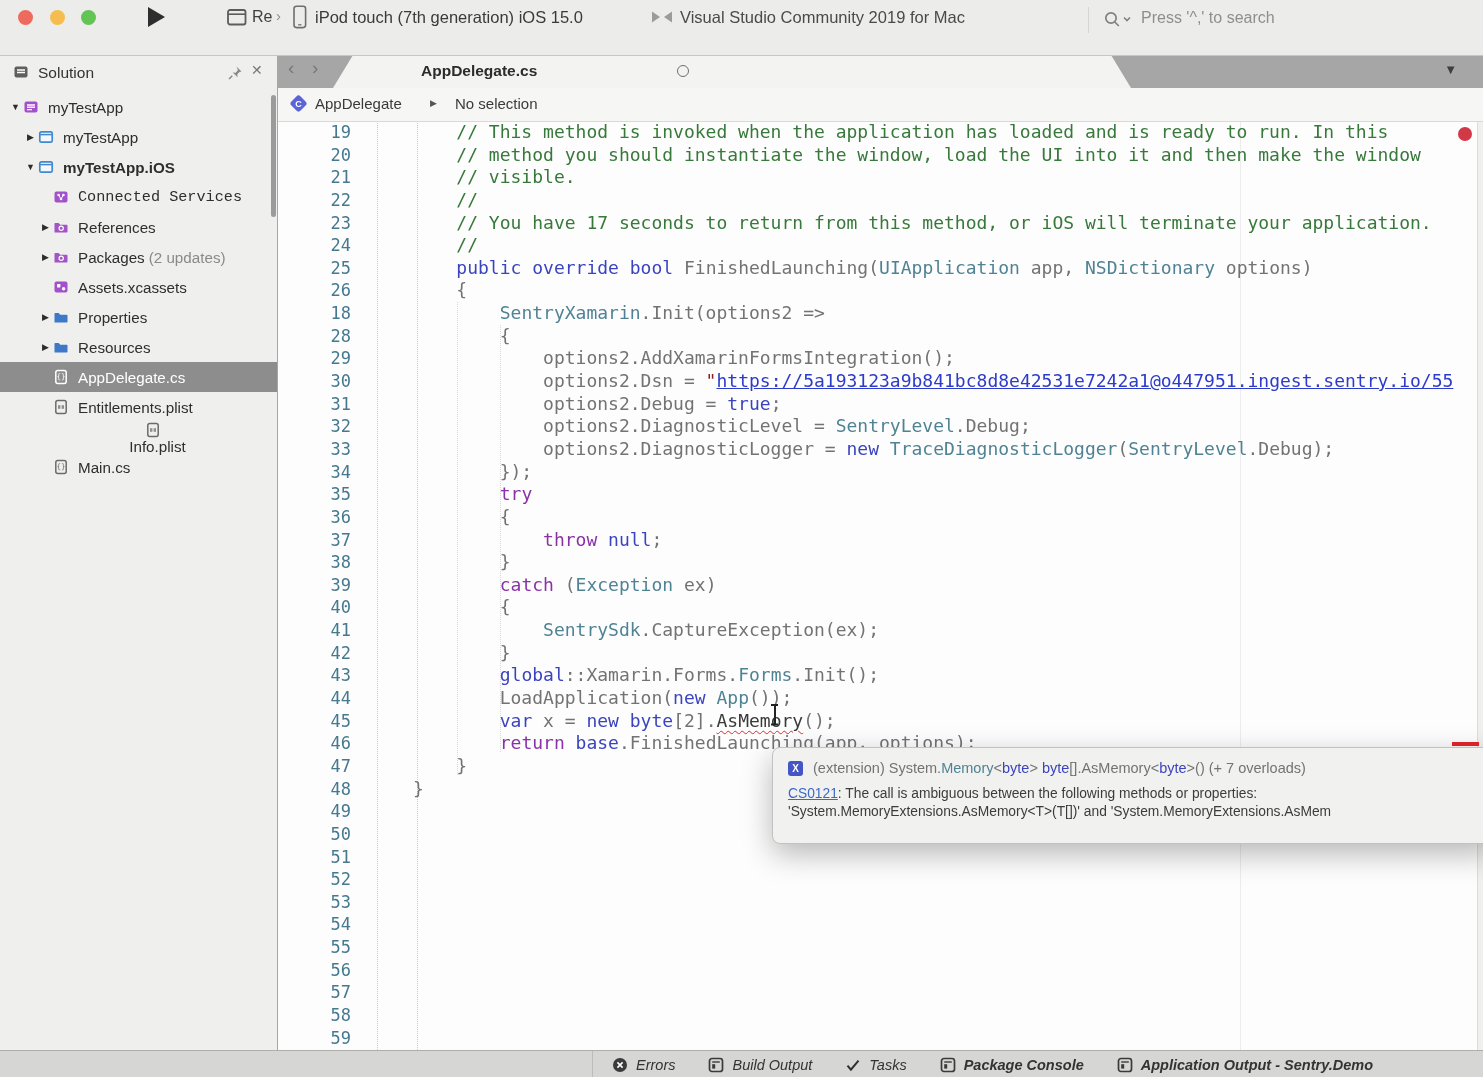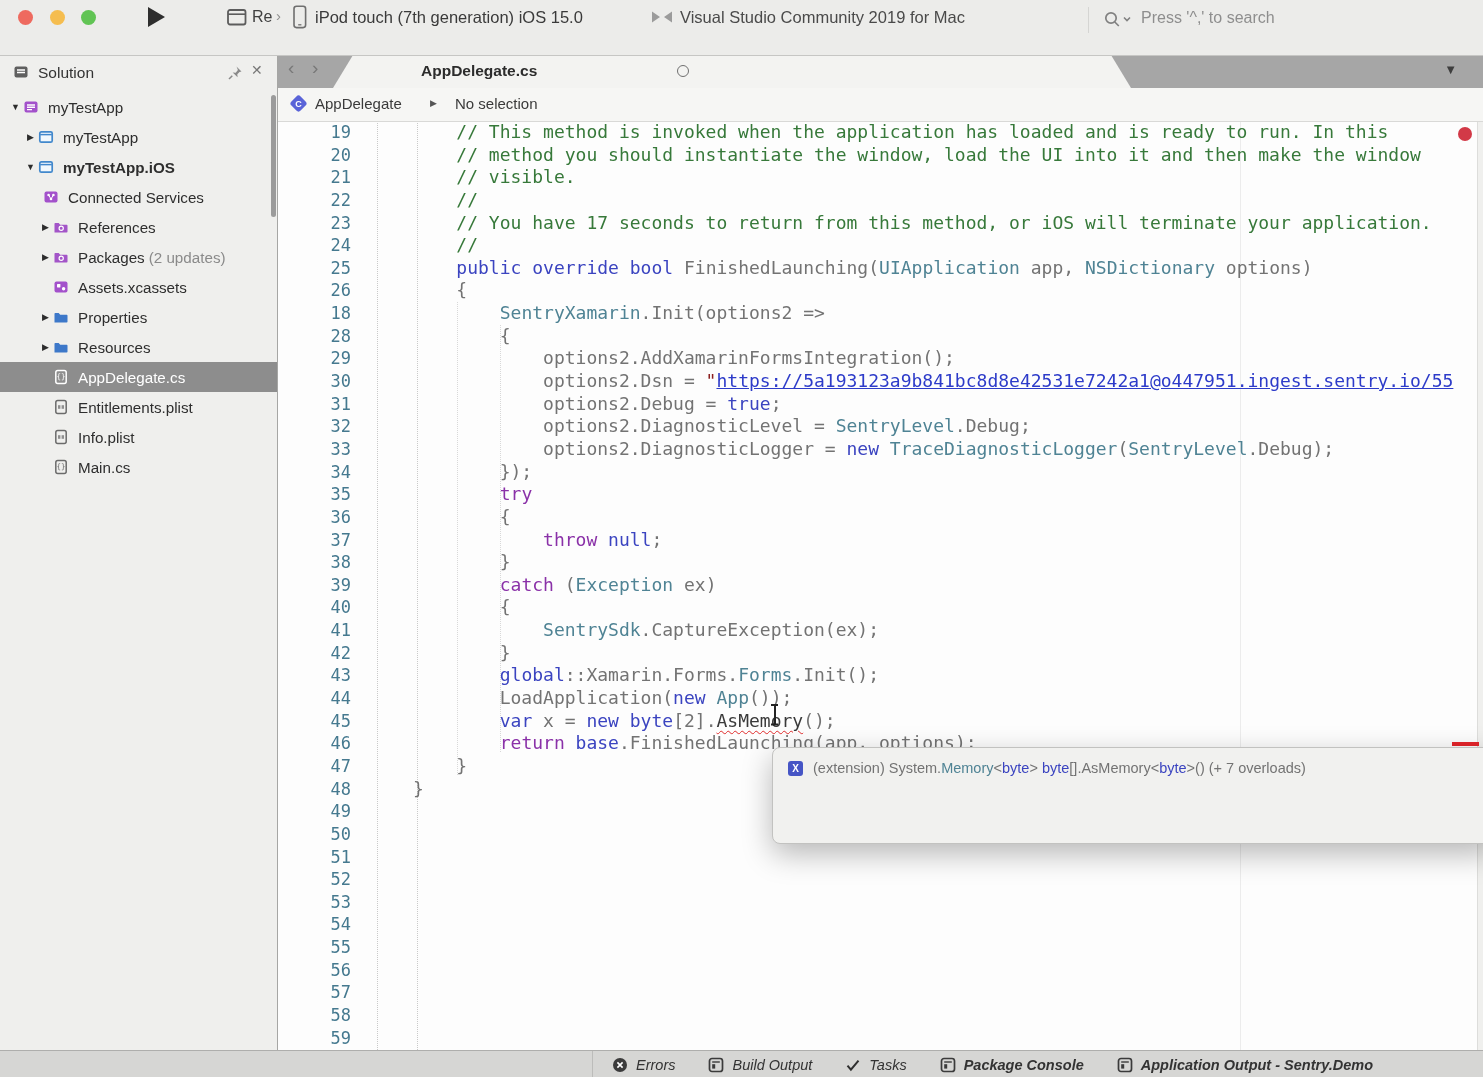--- a/index.html
+++ b/index.html
@@ -171,21 +171,21 @@
       <div class="tree-row" style="padding-left: 23px;">
         <span class="expander">▼</span>
         <span class="t-icon">
           <svg width="16" height="16" viewBox="0 0 16 16">
             <rect x="1.8" y="2.8" width="12.4" height="10.4" rx="1.5" fill="#f2f8fd" stroke="#4288cc" stroke-width="1.7"></rect>
             <path d="M2.2 5.6h11.6" stroke="#4288cc" stroke-width="1.5"></path>
           </svg>
         </span>
         <span class="t-label bold">myTestApp.iOS</span>
       </div>
-      <div class="tree-row" style="padding-left: 28px;">
+      <div class="tree-row" style="padding-left: 38px; font-family: Liberation Mono, monospace;">
         <span class="expander"></span>
         <span class="t-icon">
           <svg width="16" height="16" viewBox="0 0 16 16">
             <rect x="1.5" y="2.5" width="13" height="11" rx="2" fill="#a351cb"></rect>
             <path d="M5.6 6L8 10L10.4 6" stroke="#fff" stroke-width="1" fill="none"></path>
             <circle cx="5.6" cy="6" r="1.3" fill="#fff"></circle>
             <circle cx="10.4" cy="6" r="1.3" fill="#fff"></circle>
             <circle cx="8" cy="10" r="1.3" fill="#fff"></circle>
           </svg>
         </span>
@@ -255,21 +255,21 @@
         <span class="expander"></span>
         <span class="t-icon">
           <svg width="16" height="16" viewBox="0 0 16 16">
             <rect x="2.8" y="1.5" width="10.4" height="13" rx="2" fill="none" stroke="#6b6b6b" stroke-width="1.5"></rect>
             <rect x="5" y="6.2" width="2.4" height="3.6" fill="#8f8f8f"></rect>
             <rect x="8.6" y="6.2" width="2.4" height="3.6" fill="#8f8f8f"></rect>
           </svg>
         </span>
         <span class="t-label">Entitlements.plist</span>
       </div>
-      <div class="tree-row" style="padding-left: 38px;">
+      <div class="tree-row" style="padding-left: 38px; flex-direction: column;">
         <span class="expander"></span>
         <span class="t-icon">
           <svg width="16" height="16" viewBox="0 0 16 16">
             <rect x="2.8" y="1.5" width="10.4" height="13" rx="2" fill="none" stroke="#6b6b6b" stroke-width="1.5"></rect>
             <rect x="5" y="6.2" width="2.4" height="3.6" fill="#8f8f8f"></rect>
             <rect x="8.6" y="6.2" width="2.4" height="3.6" fill="#8f8f8f"></rect>
           </svg>
         </span>
         <span class="t-label">Info.plist</span>
       </div>
@@ -360,20 +360,25 @@
   <div class="scroll-track"></div>
   <span class="err-marker"></span>
   <span class="ibeam"></span>
 </div>
 
 <div class="tooltip">
   <div class="tip-sig">
     <span class="tip-ext-icon">X</span>
     <span class="tip-sig-text"><span class="tk-pl">(extension) System.</span><span class="tk-ty">Memory</span><span class="tk-pl">&lt;</span><span class="tk-kw">byte</span><span class="tk-pl">&gt; </span><span class="tk-kw">byte</span><span class="tk-pl">[].AsMemory&lt;</span><span class="tk-kw">byte</span><span class="tk-pl">&gt;() (+ 7 overloads)</span></span>
   </div>
+  <div class="tip-err">
+    <span class="tip-link">CS0121</span><span>: The call is ambiguous between the following methods or properties:</span>
+    <br>
+    <span>'System.MemoryExtensions.AsMemory&lt;T&gt;(T[])' and 'System.MemoryExtensions.AsMem</span>
+  </div>
 </div>
 
 <div class="statusbar">
   <span class="sb-divider"></span>
   <div class="sb-items">
       <div class="sb-item">
         <span class="sb-icon">
           <svg width="16" height="16" viewBox="0 0 16 16">
             <circle cx="8" cy="8" r="7" fill="#3b3b3b"></circle>
             <path d="M5.4 5.4l5.2 5.2M10.6 5.4l-5.2 5.2" stroke="#fff" stroke-width="1.6"></path>

